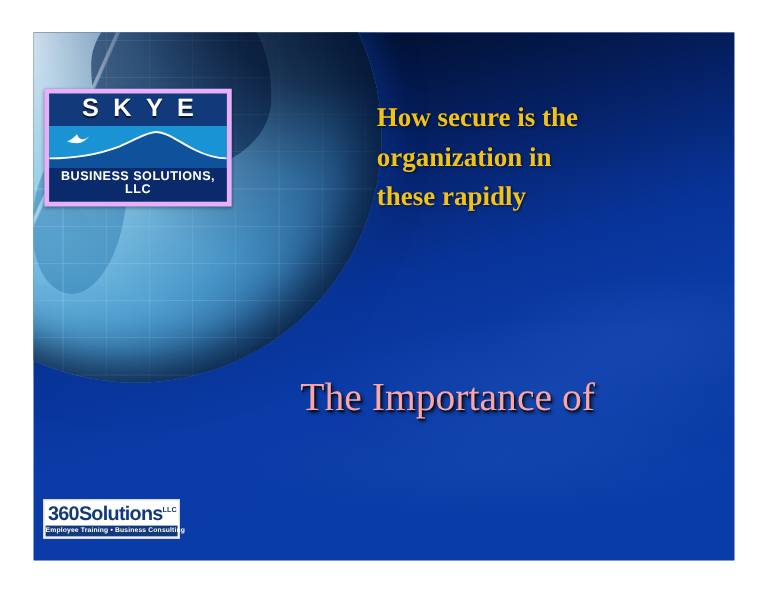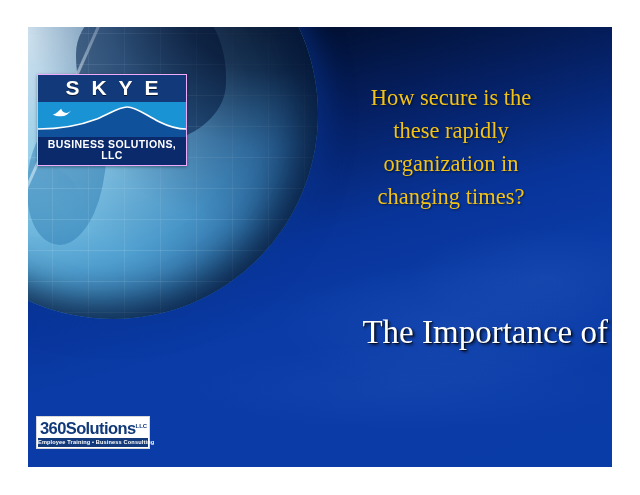--- a/index.html
+++ b/index.html
@@ -85,21 +85,21 @@
   }
   .globe-rim{
     position:absolute; inset:0; border-radius:50%;
     box-shadow:inset 0 0 32px 8px rgba(5,24,62,.55), inset -14px -10px 40px 6px rgba(3,14,38,.55);
   }
 
   
   .skye-logo{
     position:absolute; left:9px; top:47px;
     width:148px;
-    border:1px solid #f0abfc;
+    border:4px solid #f0abfc;
     background:#14b8a6;
     box-shadow:0 1px 3px rgba(0,0,0,.35);
   }
   .skye-top{
     background:#123a7a;
     color:#ffffff;
     font-family:"Liberation Sans", sans-serif;
     font-weight:bold;
     font-size:21px;
     letter-spacing:12px;
@@ -133,38 +133,38 @@
     line-height:1.1;
   }
 
   
   .question{
     position:absolute;
     left:286px; top:54px;
     width:274px;
     color:#f2c217;
     font-family:"Liberation Serif", serif;
-    font-weight:normal;
+    font-weight:bold;
     font-size:22.5px;
     line-height:33px;
-    text-align:center;
+    text-align:left;
     text-shadow:1px 1px 2px rgba(0,0,0,.55);
   }
 
   
   .main-title{
     position:absolute;
     left:110px; top:280px;
     width:470px;
-    color:#ffffff;
+    color:#fca5a5;
     font-family:"Liberation Serif", serif;
     font-weight:normal;
     font-size:33px;
     line-height:50px;
-    text-align:right;
+    text-align:center;
     text-shadow:2px 2px 3px rgba(0,0,0,.75), 1px 1px 0 rgba(0,0,0,.5);
   }
 
   
   .sol-logo{
     position:absolute;
     left:8px; bottom:18px;
     width:110px;
     background:#ffffff;
     border:1px solid #d8d8d8;
@@ -225,23 +225,22 @@
       </svg>
       <svg class="skye-bird" viewBox="0 0 24 12">
         <path d="M1 8 C5 7 8 4 11 1 C12 4 14 6 17 6 C19 6 21 5 23 3 C20 7 16 10 11 10 C7 10 3 9 1 8 Z" fill="#ffffff"></path>
       </svg>
     </div>
     <div class="skye-bottom">BUSINESS SOLUTIONS, LLC</div>
   </div>
 
   <div class="question">
     <div>How secure is the</div>
+    <div>organization in</div>
     <div>these rapidly</div>
-    <div>organization in</div>
-    <div>changing times?</div>
   </div>
 
   <div class="main-title">
     <div>The Importance of</div>
   </div>
 
   <div class="sol-logo">
     <span class="sol-name"><span>360Solutions</span><span class="tm">LLC</span></span>
     <span class="sol-tag">Employee Training  •  Business Consulting</span>
   </div>

